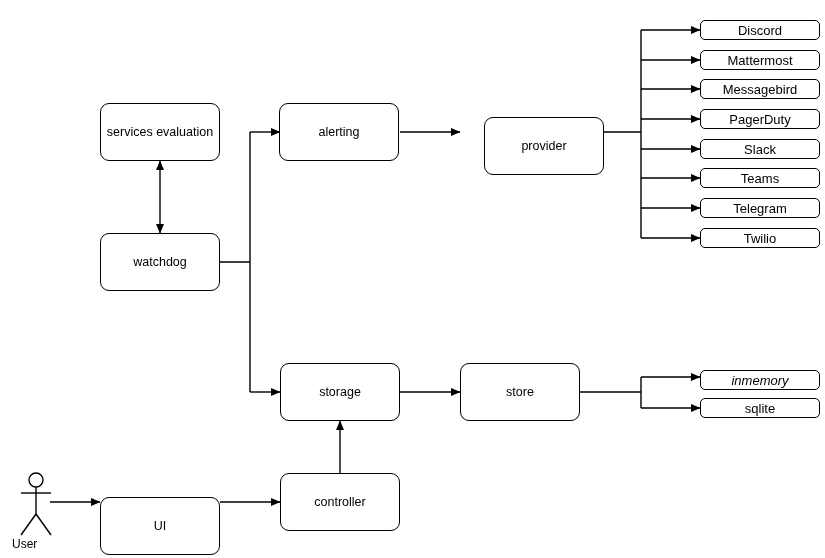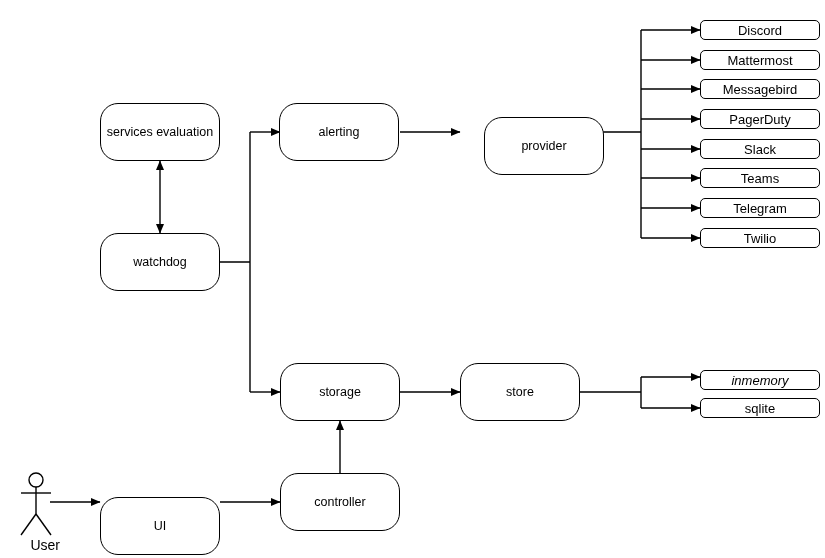--- a/index.html
+++ b/index.html
@@ -23,21 +23,21 @@
     width: 825px;
     height: 558px;
   }
   .node {
     position: absolute;
     box-sizing: border-box;
     width: 120px;
     height: 58px;
     background: #ffffff;
     border: 1.5px solid #000000;
-    border-radius: 18px;
+    border-radius: 9px;
     display: flex;
     align-items: center;
     justify-content: center;
     font-size: 12.5px;
     line-height: 1;
     white-space: nowrap;
   }
   .leaf {
     position: absolute;
     box-sizing: border-box;
@@ -51,22 +51,22 @@
     justify-content: center;
     font-size: 13px;
     line-height: 1;
     white-space: nowrap;
   }
   .actor-label {
     position: absolute;
     left: 12px;
     top: 537px;
     width: 48px;
-    text-align: right;
-    font-size: 14px;
+    text-align: left;
+    font-size: 12px;
   }
   .edge {
     stroke: #000000;
     stroke-width: 1.4;
     fill: none;
   }
   .figure {
     stroke: #000000;
     stroke-width: 1.4;
     fill: none;

